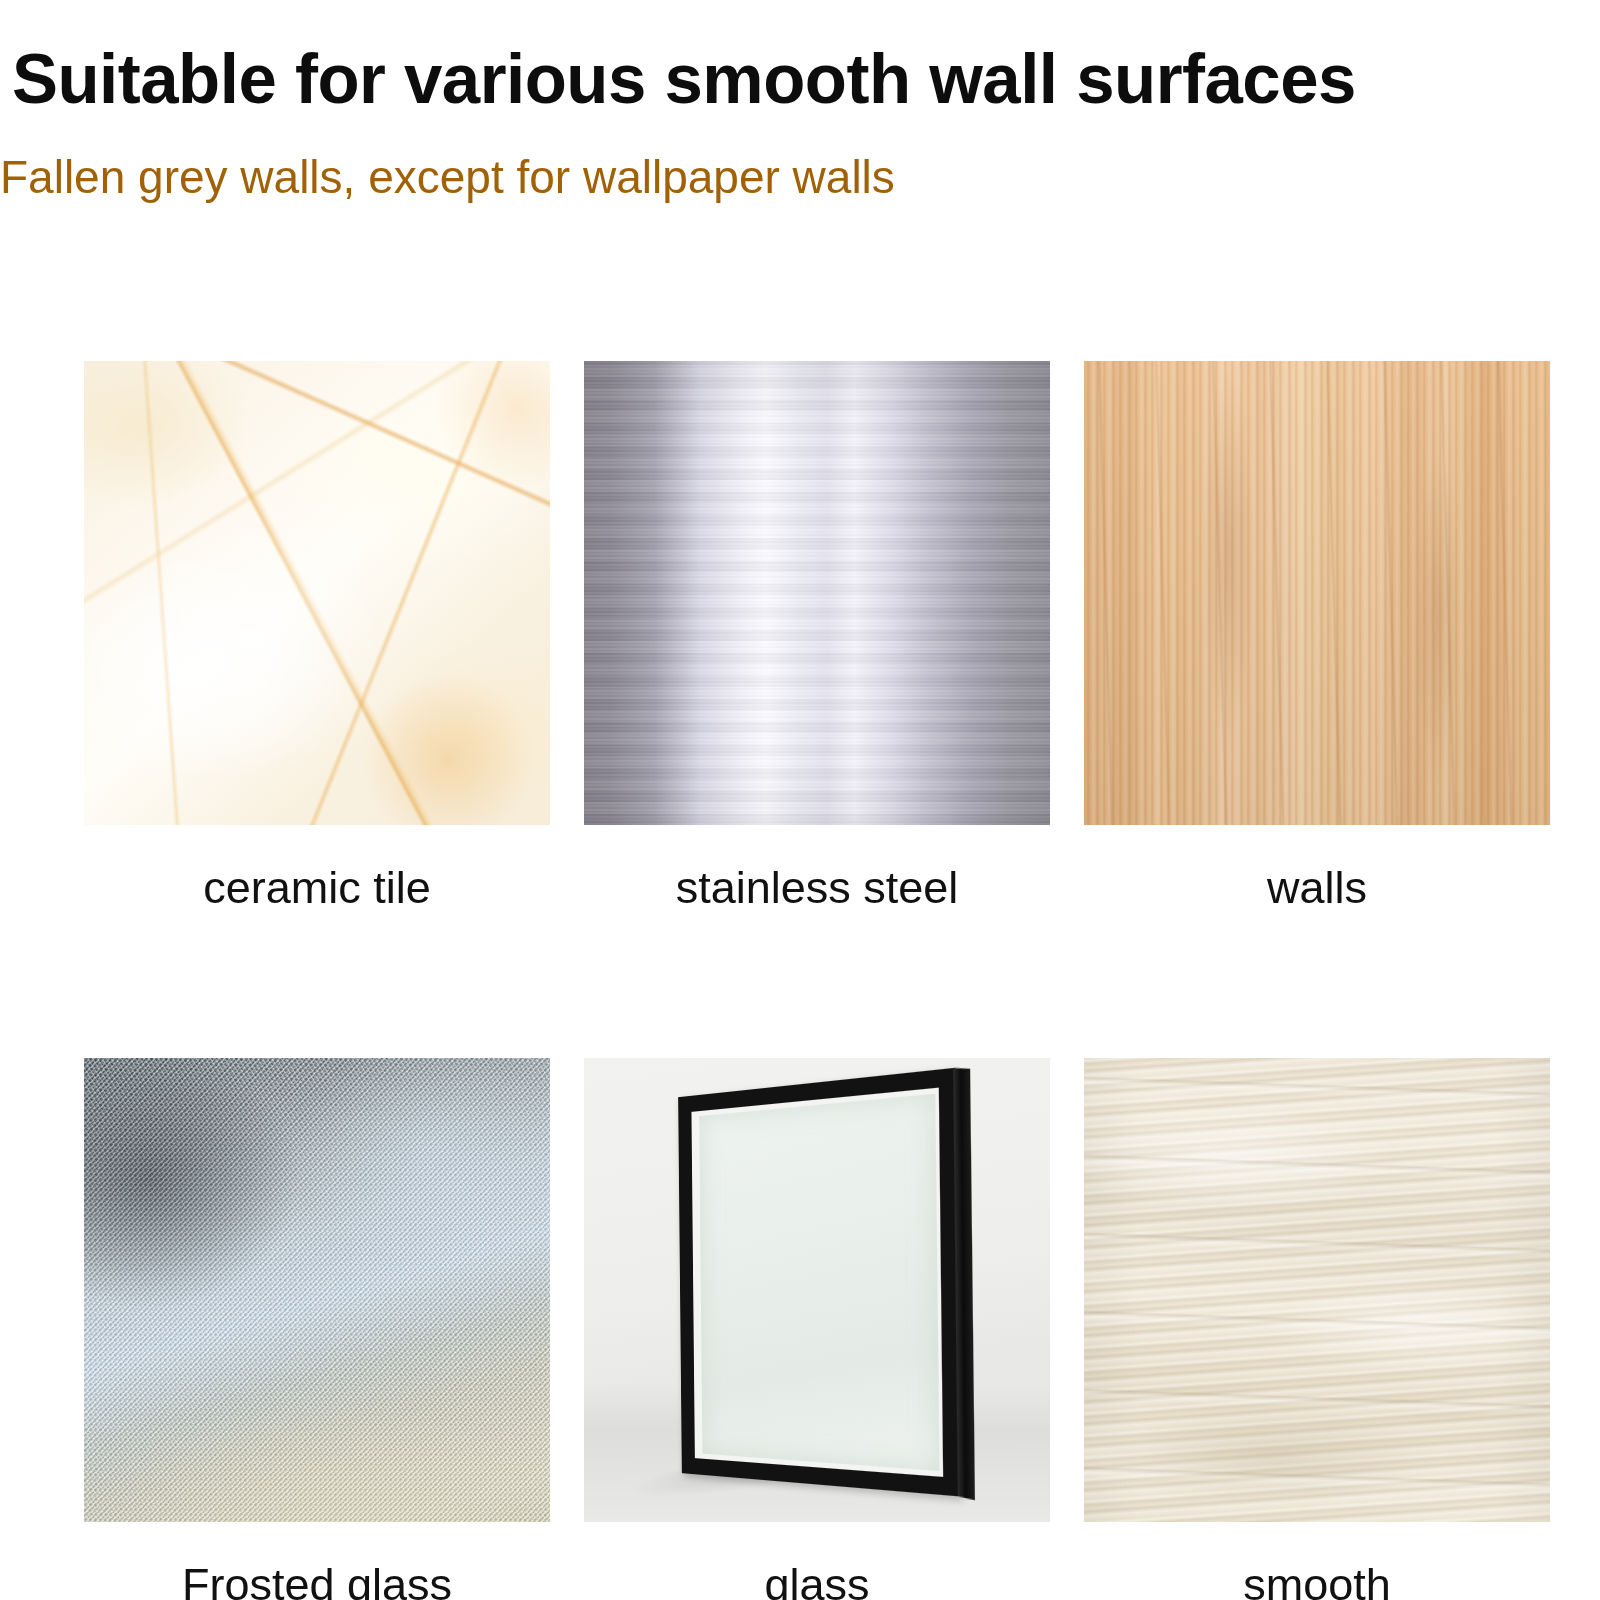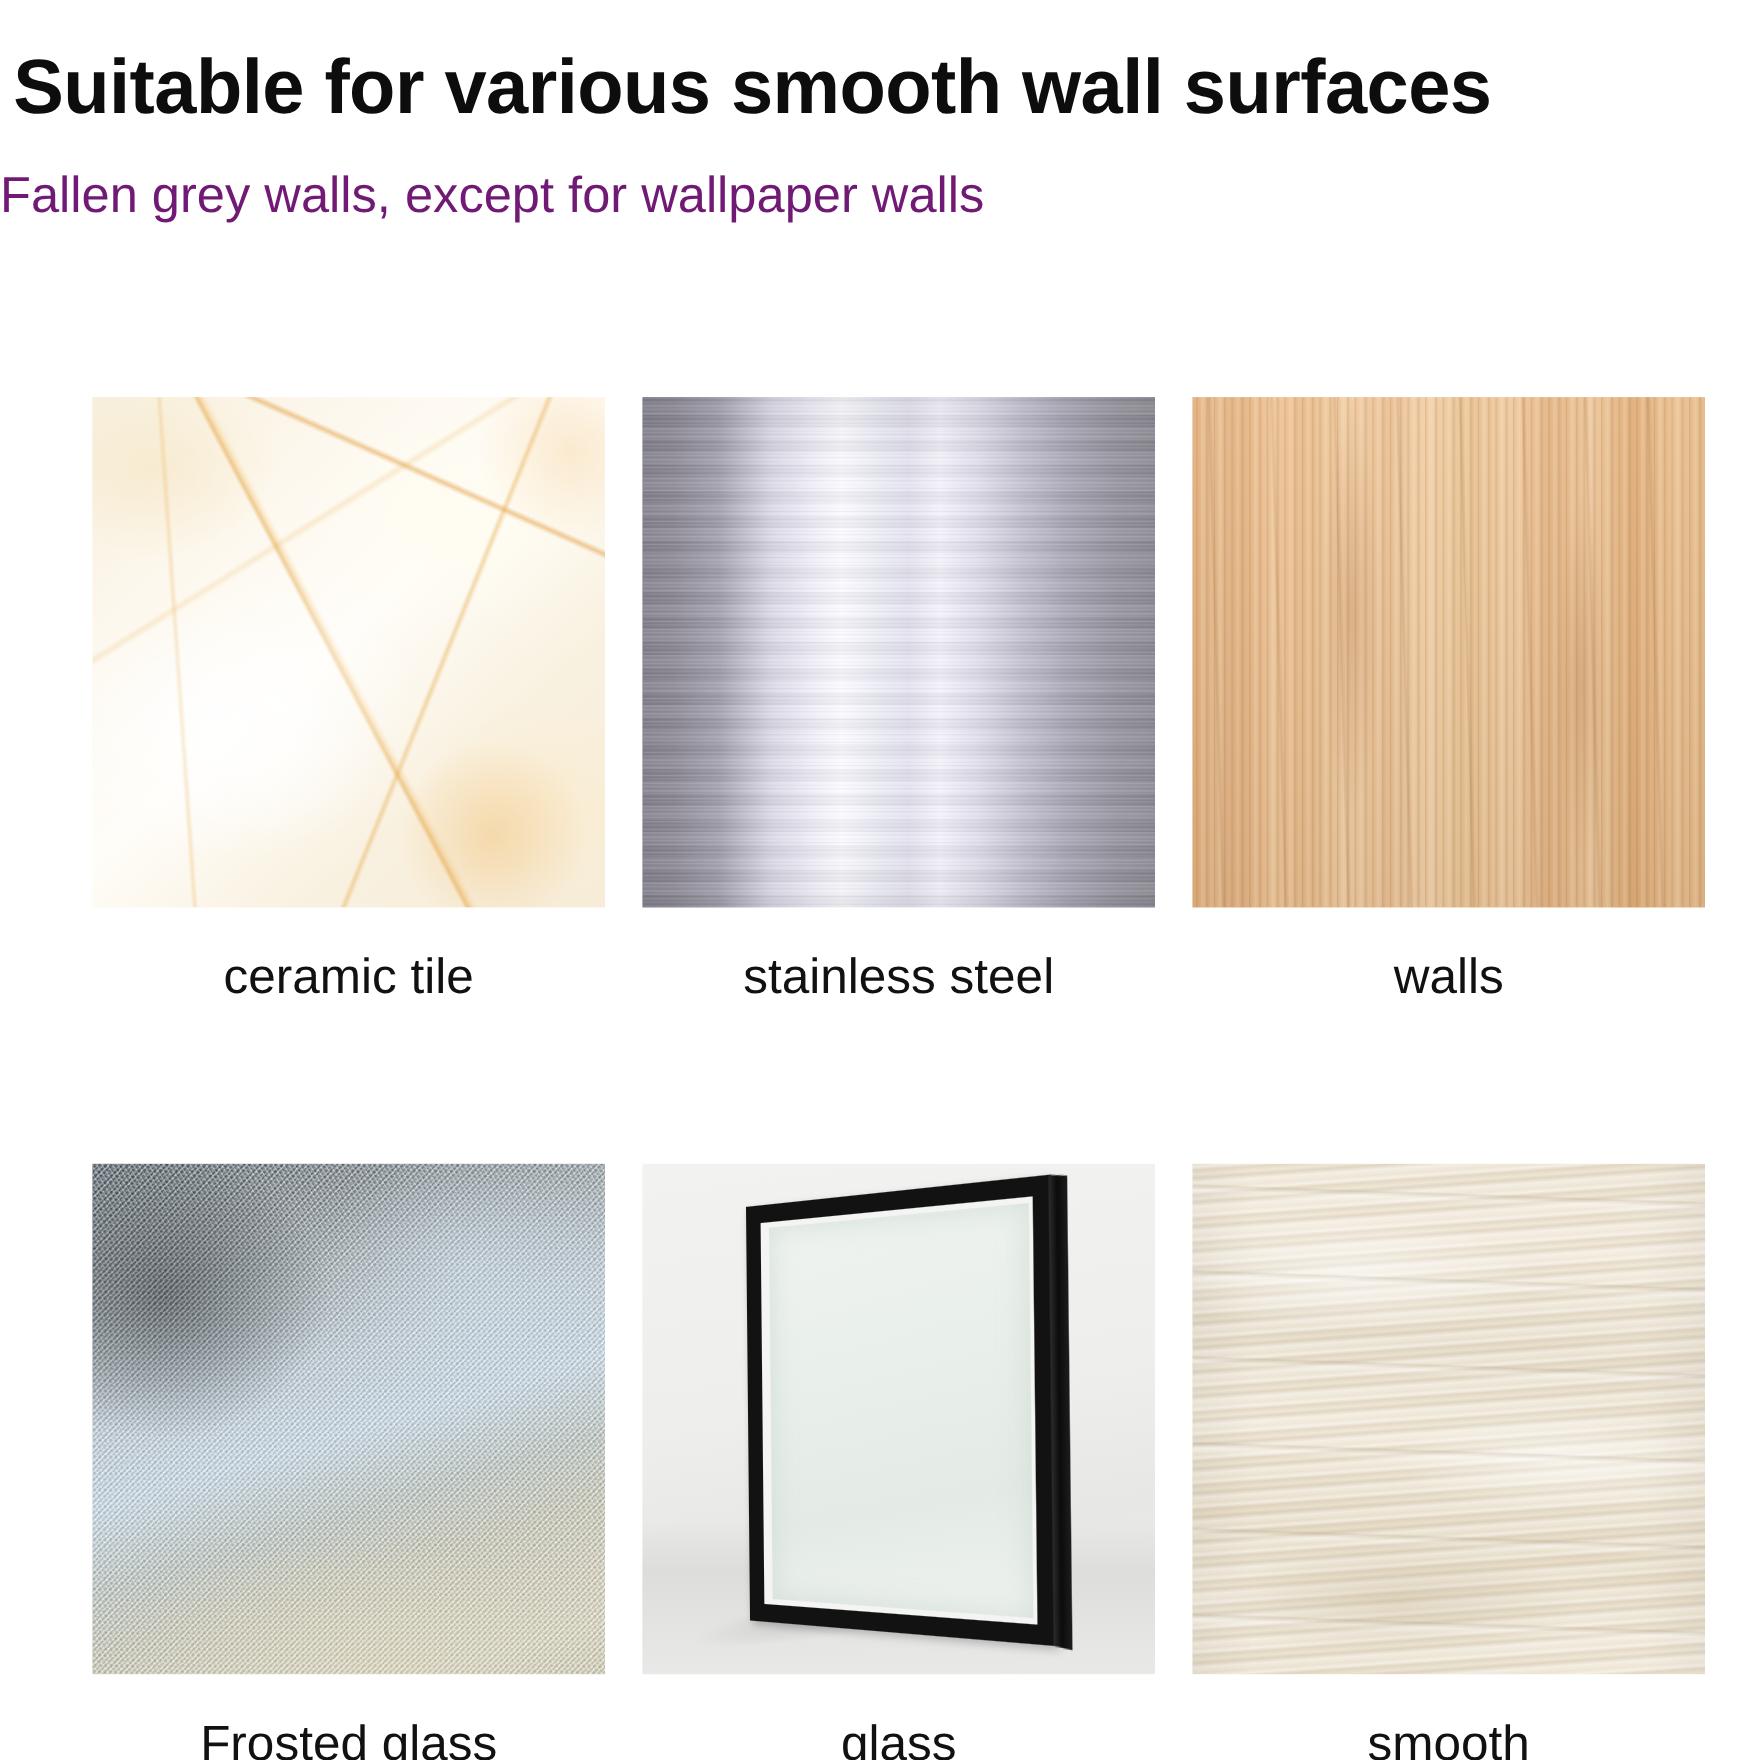--- a/index.html
+++ b/index.html
@@ -38,21 +38,21 @@
     color: #0d0d0d;
     white-space: nowrap;
     transform: scaleX(0.985);
     transform-origin: center top;
   }
   .subtitle {
     margin-top: 40px;
     font-size: 46px;
     font-weight: 400;
     line-height: 1.0;
-    color: #701a75;
+    color: #a16207;
     white-space: nowrap;
   }
 
   
   .grid {
     position: absolute;
     left: 84px;
     top: 333px;
     width: 1466px;
     margin-top: 28px;

